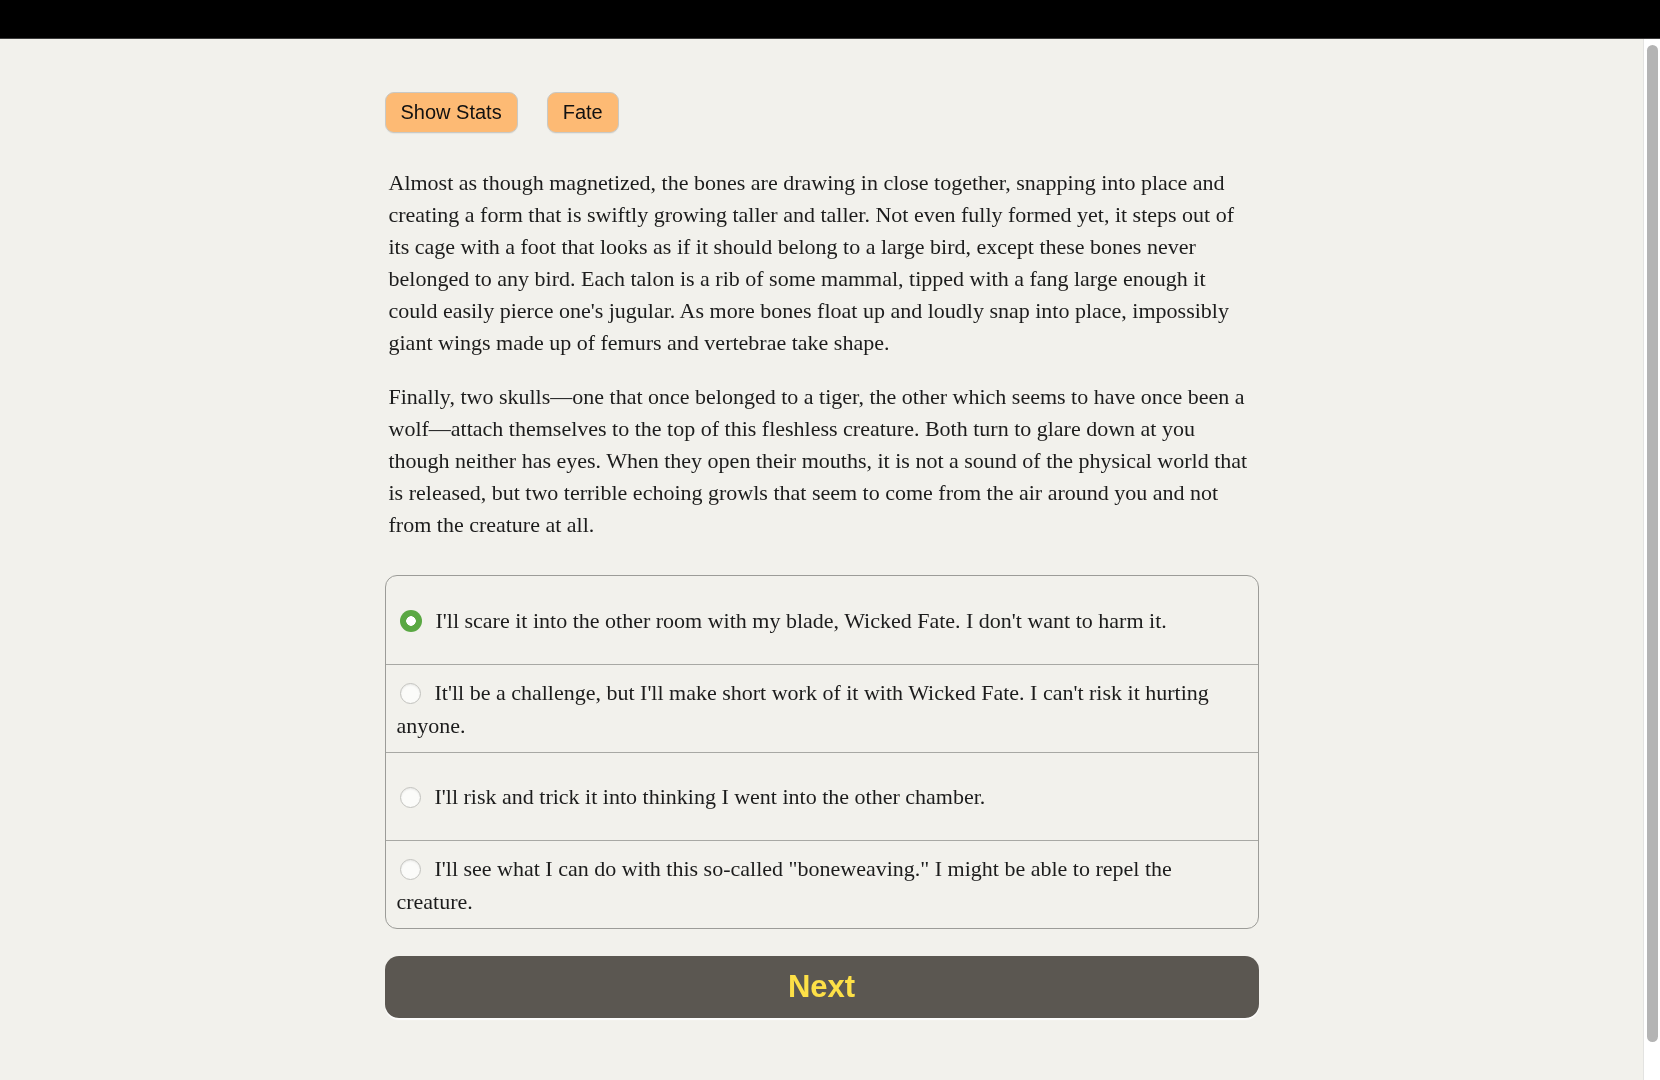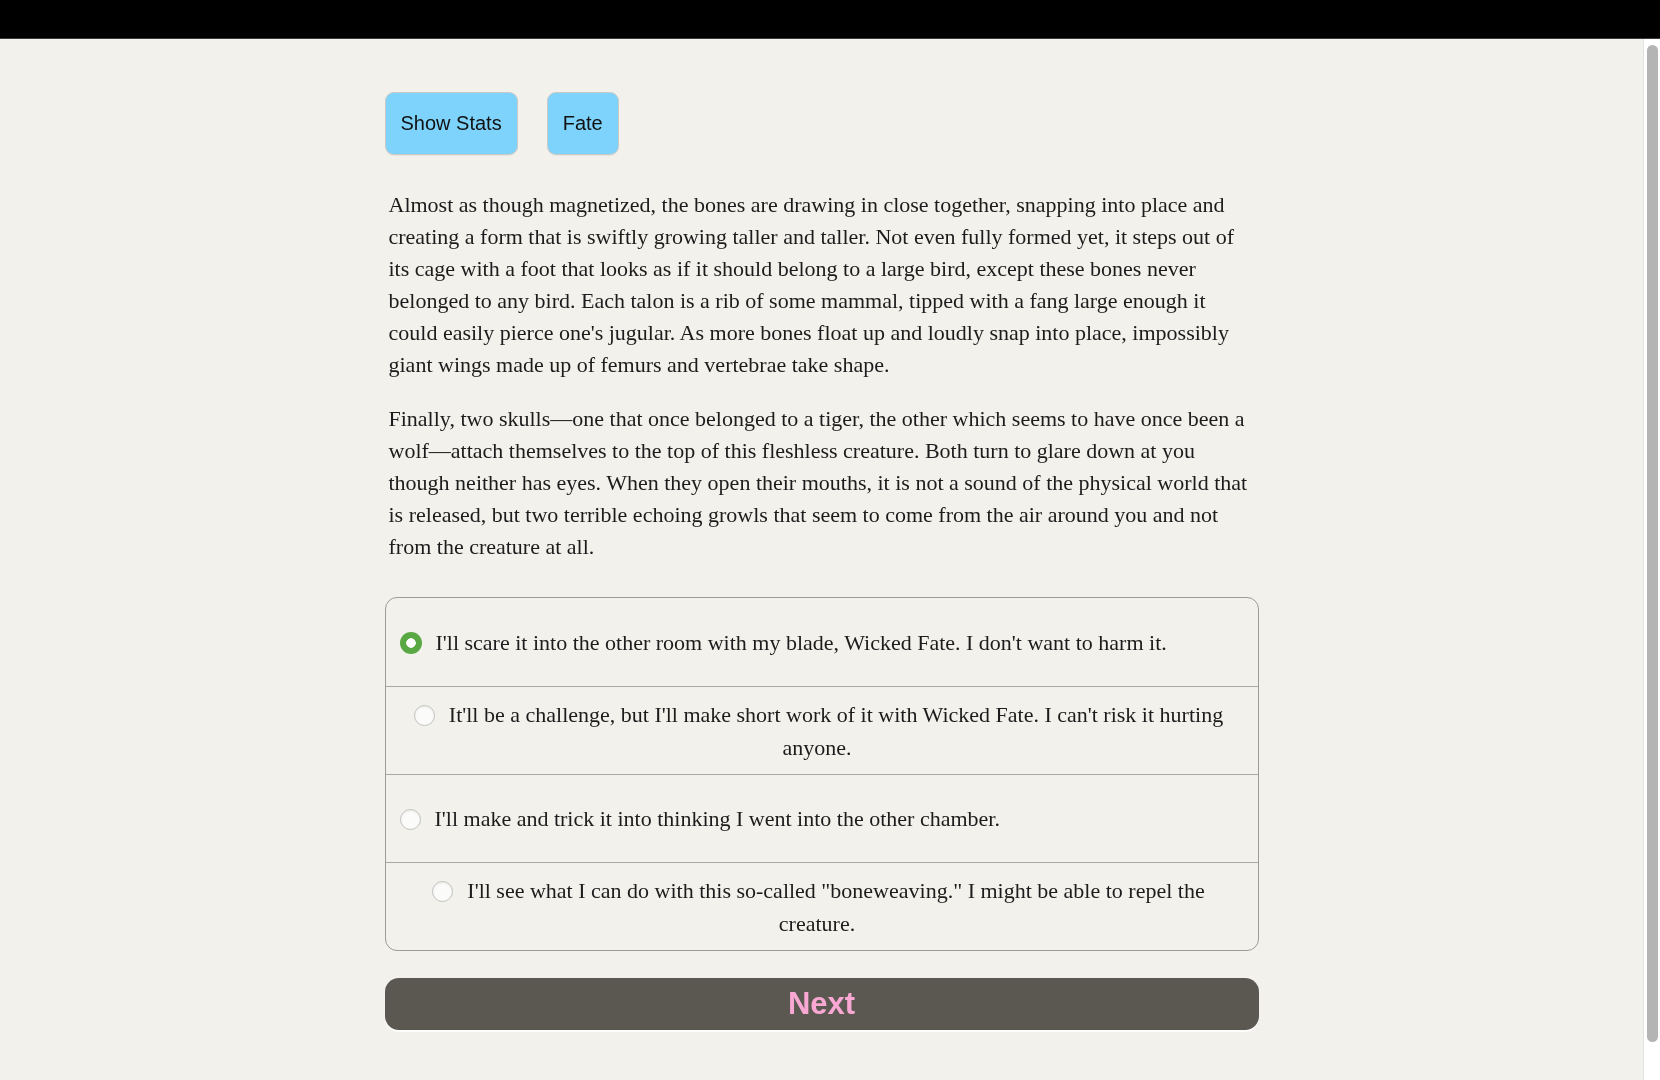--- a/index.html
+++ b/index.html
@@ -36,22 +36,22 @@
   .column { width: 874px; margin: 0 auto; }
 
   .toolbar {
     margin-top: 53px;
     display: flex; gap: 29px;
     font-family: "Liberation Sans", sans-serif;
   }
   .toolbar button {
     font-family: inherit;
     font-size: 20px; line-height: 23px;
-    padding: 19px 15px;
-    background: #7dd3fc;
+    padding: 8px 15px;
+    background: #fdba74;
     border: 1px solid #c9c9c5;
     border-radius: 9px;
     color: #111;
     cursor: pointer;
     box-shadow: 0 1px 1px rgba(0,0,0,0.05);
   }
 
   .story { margin-top: 34px; }
   .story p {
     font-size: 22px; line-height: 32px;
@@ -62,21 +62,20 @@
     margin-top: 34px;
     border: 1px solid #9c9c98;
     border-radius: 12px;
     background: #f2f1ec;
   }
   .choice-row {
     display: flex; align-items: center;
     min-height: 88px;
     padding: 6px 20px 6px 11px;
     cursor: pointer;
-    text-align: center;
   }
   .choice-row + .choice-row { border-top: 1px solid #a8a8a4; }
   .choice-text-wrap { font-size: 22px; line-height: 33px; }
 
   .radio {
     display: inline-block;
     width: 21px; height: 21px;
     border-radius: 50%;
     margin: 0 14px 0 3px;
     vertical-align: -4px;
@@ -86,25 +85,25 @@
   }
   .radio.selected {
     width: 22px; height: 22px;
     border: none;
     background: radial-gradient(circle at 50% 50%, #ffffff 0 4.5px, #5aa843 5px);
     box-shadow: none;
   }
 
   .next-button {
     display: block;
-    width: 100%; height: 52px;
+    width: 100%; height: 62px;
     margin: 27px 0 0;
     border: none; border-radius: 14px;
     background: #5b5751;
-    color: #f9a8d4;
+    color: #fde047;
     font-family: "Liberation Sans", sans-serif;
     font-size: 31px; font-weight: bold;
     cursor: pointer;
     box-shadow: 0 2px 1px rgba(255,255,255,0.85);
   }
 </style>
 </head>
 <body>
 
 <div class="top-bar"></div>
@@ -123,21 +122,21 @@
     </div>
 
     <div class="choices">
       <label class="choice-row">
         <span class="choice-text-wrap"><span class="radio selected"></span><span>I'll scare it into the other room with my blade, Wicked Fate. I don't want to harm it.</span></span>
       </label>
       <label class="choice-row">
         <span class="choice-text-wrap"><span class="radio"></span><span>It'll be a challenge, but I'll make short work of it with Wicked Fate. I can't risk it hurting anyone.</span></span>
       </label>
       <label class="choice-row">
-        <span class="choice-text-wrap"><span class="radio"></span><span>I'll make and trick it into thinking I went into the other chamber.</span></span>
+        <span class="choice-text-wrap"><span class="radio"></span><span>I'll risk and trick it into thinking I went into the other chamber.</span></span>
       </label>
       <label class="choice-row">
         <span class="choice-text-wrap"><span class="radio"></span><span>I'll see what I can do with this so-called "boneweaving." I might be able to repel the creature.</span></span>
       </label>
     </div>
 
     <button class="next-button">Next</button>
 
   </div>
 </div>

